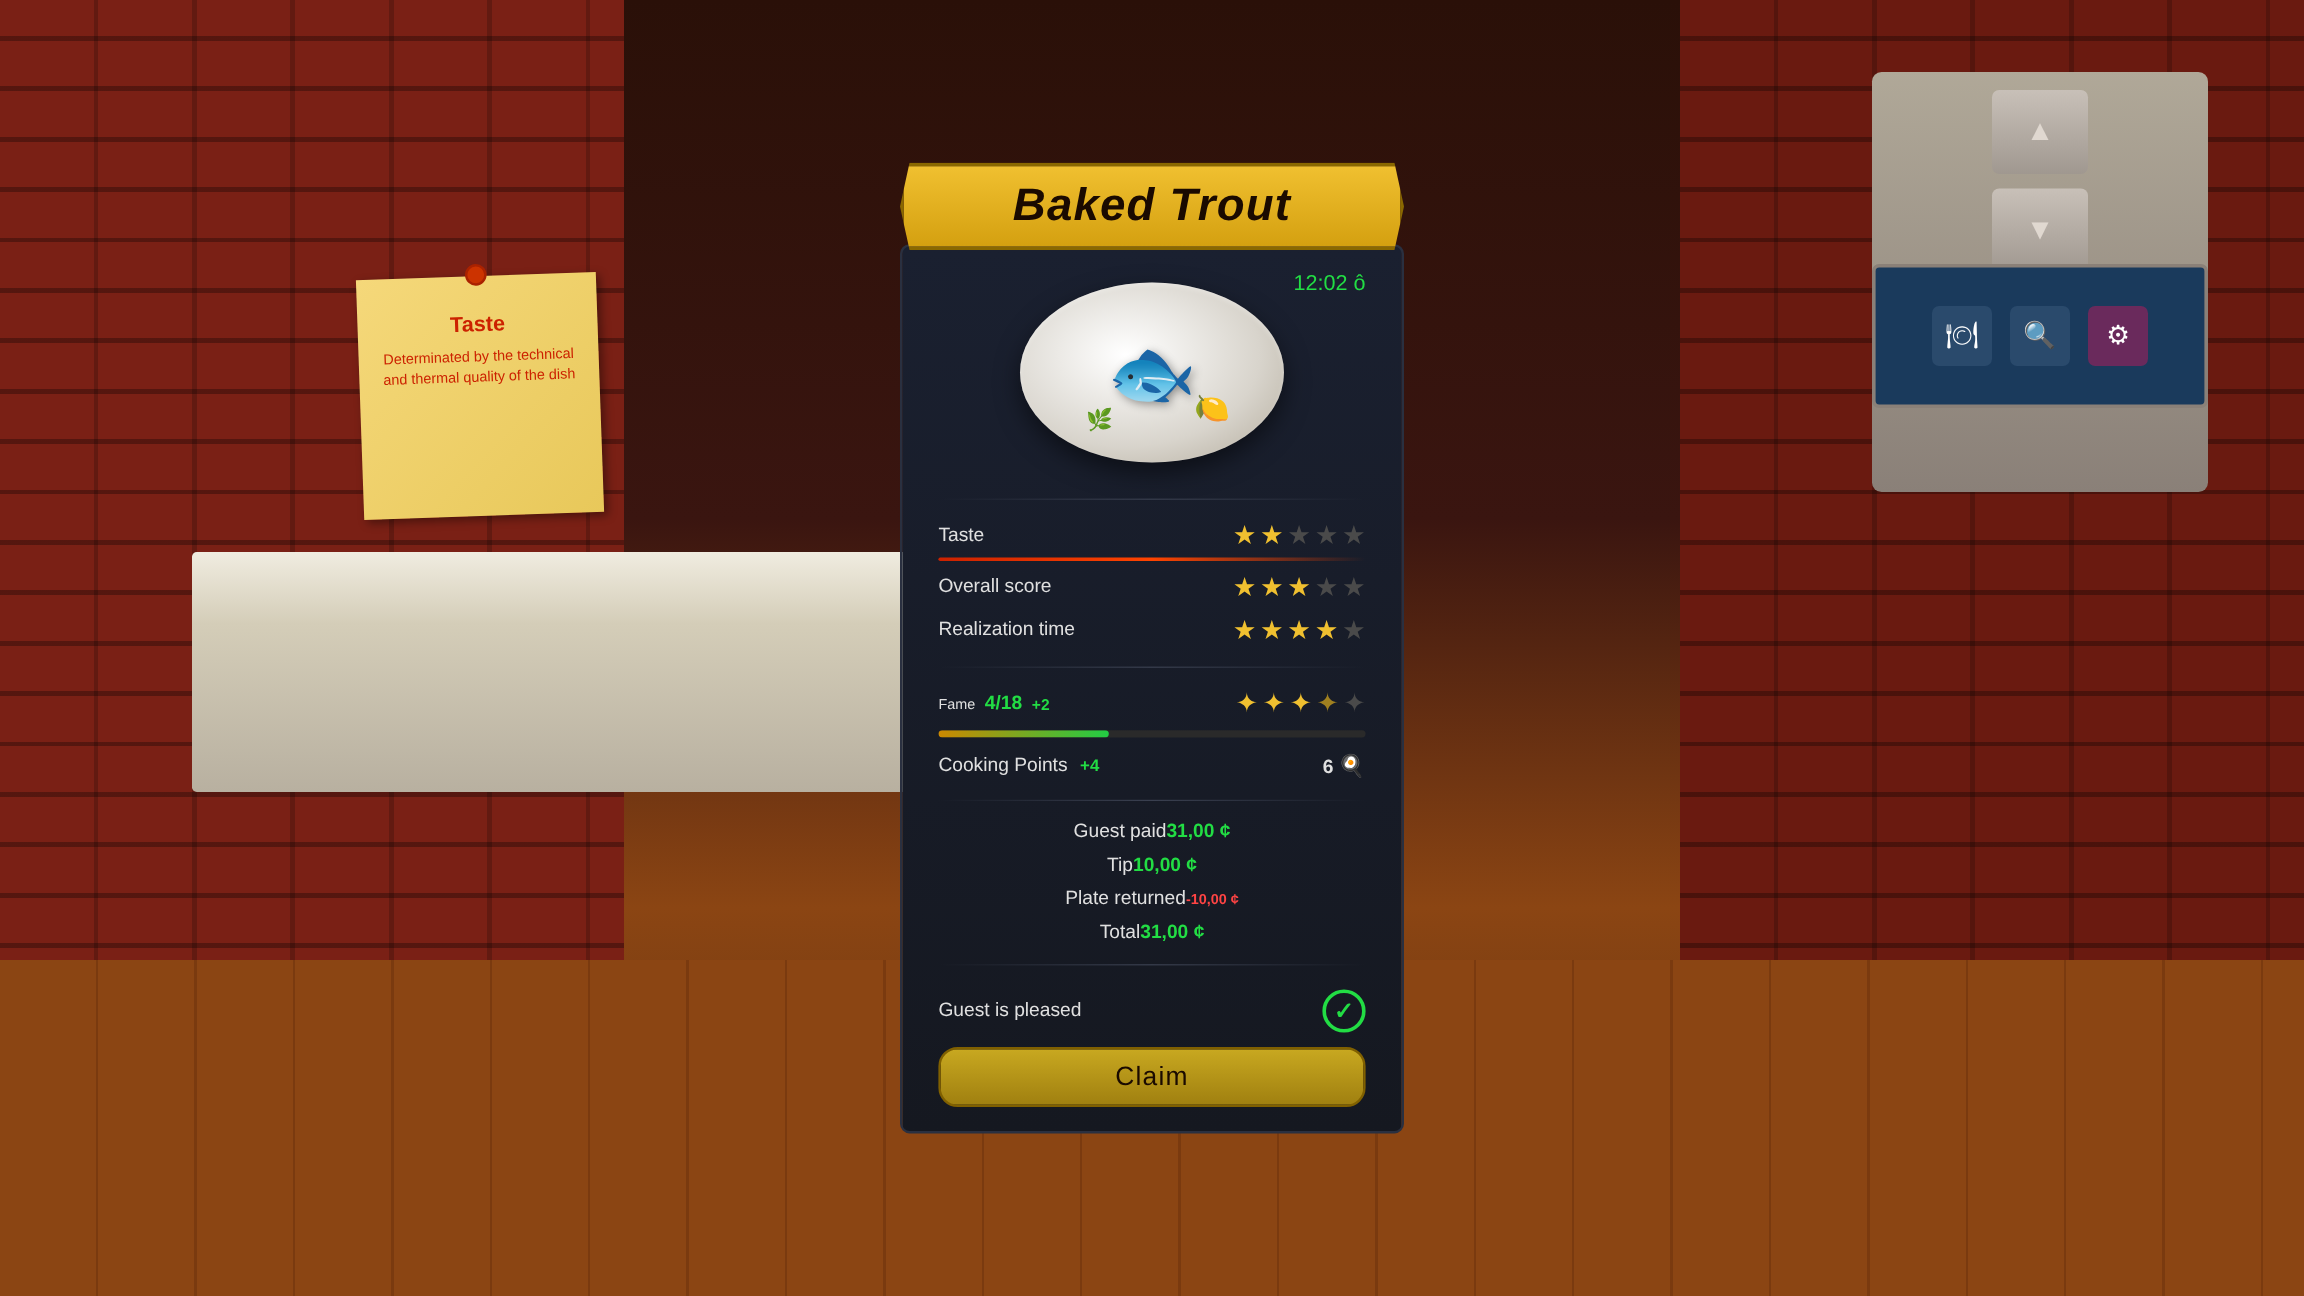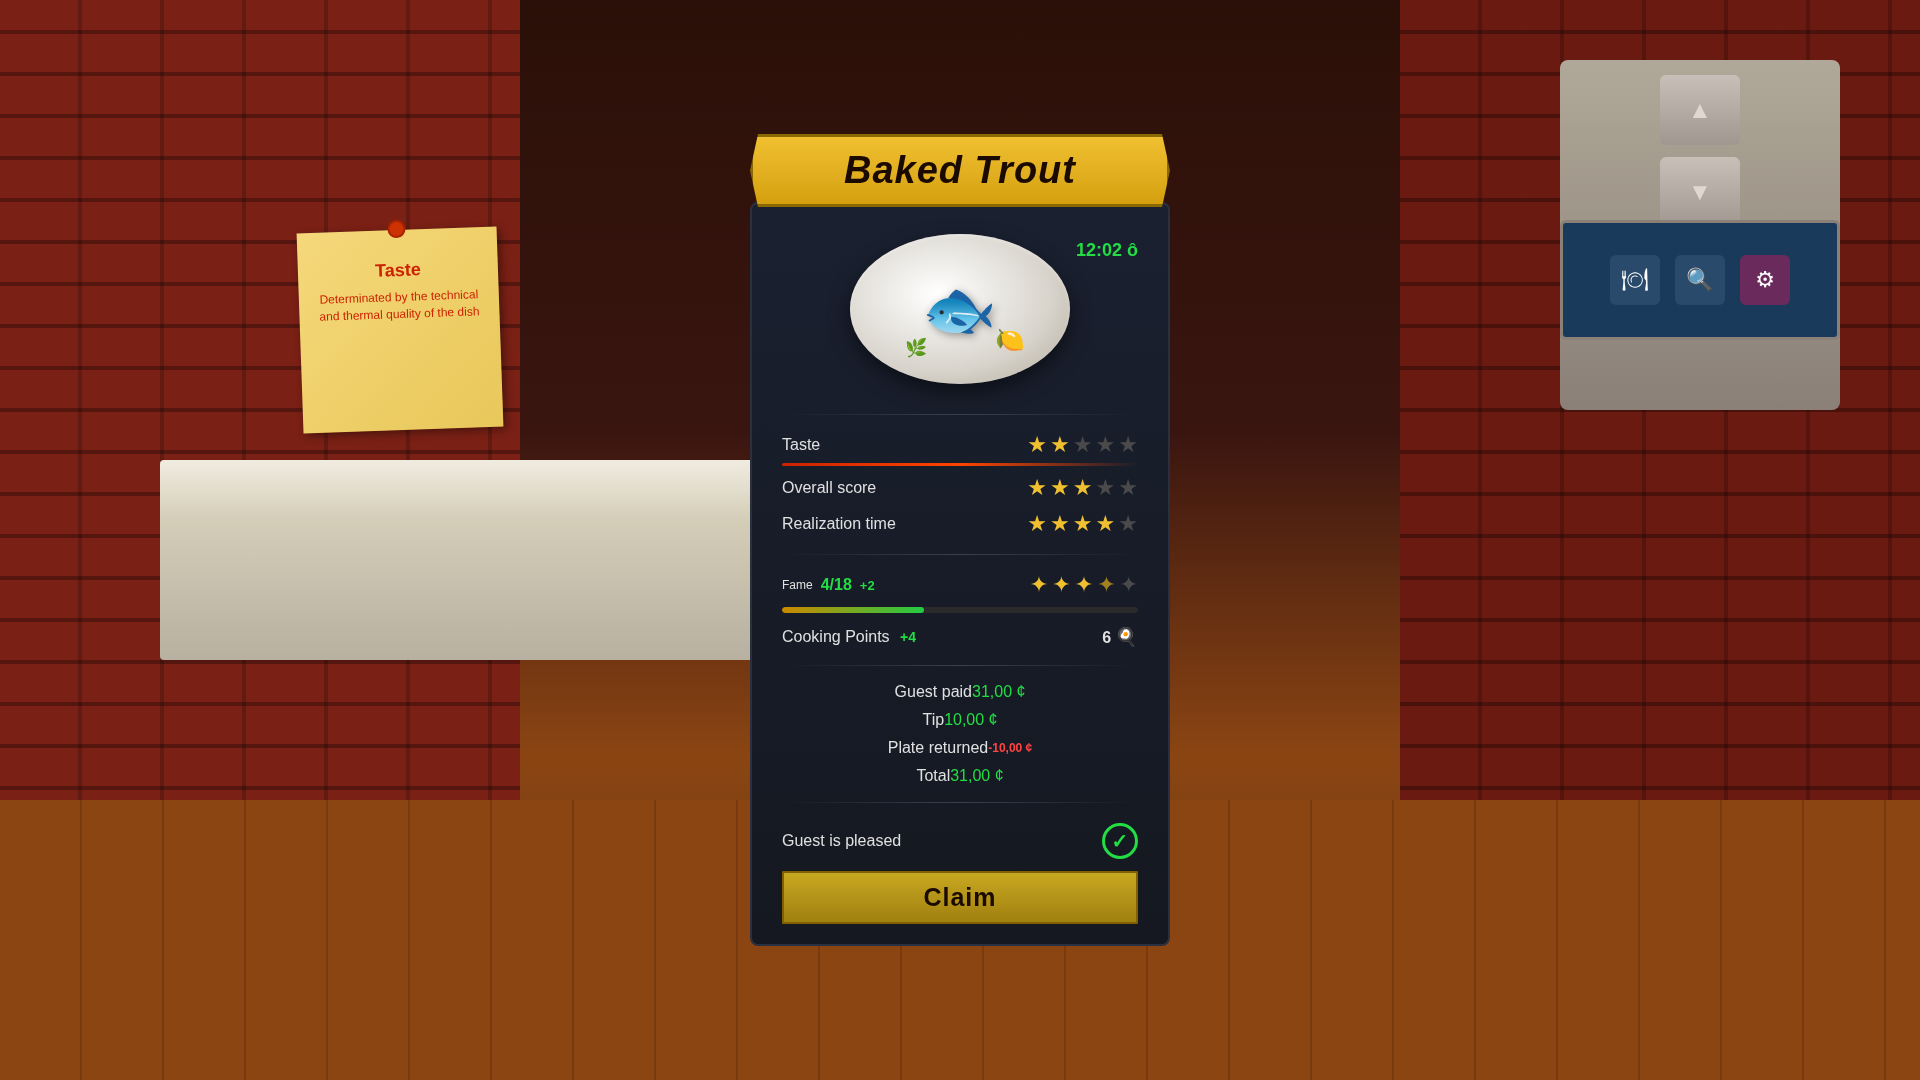--- a/index.html
+++ b/index.html
@@ -194,24 +194,24 @@
       position: relative;
       display: flex;
       justify-content: center;
       align-items: center;
       margin-bottom: 20px;
       height: 170px;
     }
 
     .timer-badge {
       position: absolute;
-      top: 16px; right: 0;
+      top: 0; right: 0;
       color: #22dd44;
       font-size: 18px;
-      font-weight: bold;
+      font-weight: normal;
     }
 
     .plate {
       width: 220px; height: 150px;
       background: radial-gradient(ellipse at 40% 40%, #ffffff 0%, #d8d4cc 60%, #b0a898 100%);
       border-radius: 50%;
       display: flex;
       align-items: center;
       justify-content: center;
       box-shadow: 0 8px 20px rgba(0,0,0,0.5), inset 0 2px 4px rgba(255,255,255,0.3);
@@ -370,21 +370,21 @@
     }
 
     .money-label {
       color: #e0e0e0;
       font-size: 16px;
     }
 
     .money-value-green {
       color: #22dd44;
       font-size: 16px;
-      font-weight: normal;
+      font-weight: bold;
     }
 
     .money-value-red {
       color: #ff4444;
       font-size: 12px;
       font-weight: bold;
     }
 
     
     .pleased-row {
@@ -415,24 +415,24 @@
     .claim-btn-wrapper {
       display: flex;
       justify-content: center;
       margin-top: 4px;
     }
 
     .claim-btn {
       background: linear-gradient(180deg, #c8a820 0%, #a08010 100%);
       border: 2px solid #806000;
       color: #1a0a00;
-      font-size: 25px;
-      font-weight: bold;
+      font-size: 22px;
+      font-weight: normal;
       padding: 10px 60px;
-      border-radius: 1px;
+      border-radius: 16px;
       cursor: pointer;
       letter-spacing: 1px;
       width: 100%;
     }
 
     
     .floor {
       position: absolute;
       bottom: 0; left: 0; right: 0;
       height: 280px;

